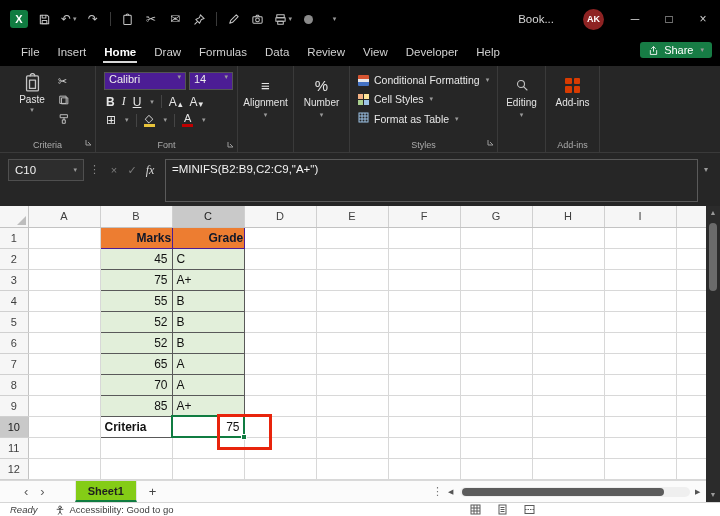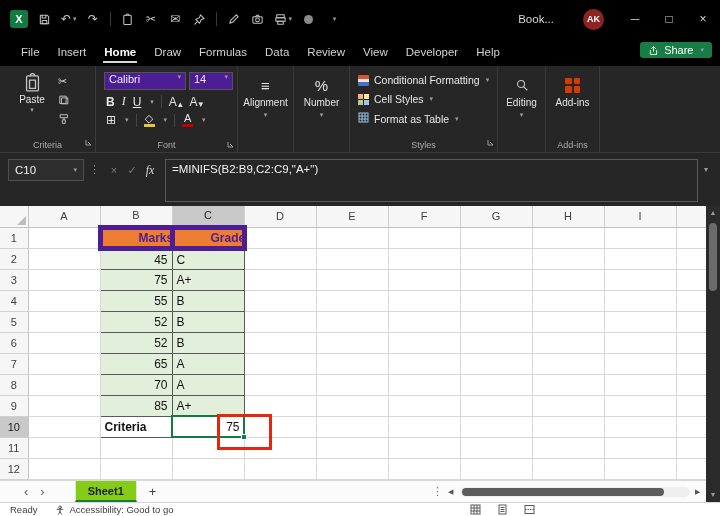--- a/index.html
+++ b/index.html
@@ -104,21 +104,21 @@
   .ch { background:#f6f6f6; border-right:1px solid #d0d0d0; border-bottom:1px solid #c3c3c3;
         font-size:11px; color:#3f3f3f; text-align:center; }
   .rh { background:#f6f6f6; border-right:1px solid #c3c3c3; border-bottom:1px solid #d0d0d0;
         font-size:11px; color:#3f3f3f; text-align:center; }
   .ch.sel, .rh.sel { background:#c9c9c9; color:#1c1c1c; }
   .corner { background:#f6f6f6; border-right:1px solid #c3c3c3; border-bottom:1px solid #c3c3c3; position:relative; }
   .tri { position:absolute; right:2px; bottom:2px; width:0; height:0;
          border-left:9px solid transparent; border-bottom:9px solid #bdbdbd; }
   .cl { background:#fff; border-right:1px solid #d8d8d8; border-bottom:1px solid #d8d8d8;
         font-size:12px; color:#111; padding:0 4px; text-align:left; }
-  .cl.orange { background:#ED7D31; font-weight:bold; border:5px solid #4c1d95; color:#4c1d95;padding-left:36px; }
+  .cl.orange { background:#ED7D31; font-weight:bold; border:1px solid #4c1d95; color:#0f172a;padding-left:36px; }
   .cl.num { background:#E2EFDA; text-align:right; border:1px solid #595959; }
   .cl.txt { background:#E2EFDA; border:1px solid #595959; }
   .cl.label { font-weight:bold; border:1px solid #595959; }
   .cl.result { text-align:right; border:1px solid #595959; }
   .sel-box { position:absolute; border:2px solid #107C41; pointer-events:none; }
   .fill-handle { position:absolute; right:-4px; bottom:-4px; width:6px; height:6px; background:#107C41; border:1px solid #fff; }
   .red-annot { position:absolute; left:217px; top:208px; width:55px; height:36px;
                border:3px solid #e8240c; pointer-events:none; }
 
   
@@ -137,21 +137,21 @@
           border-right:1px solid #e3e3e3; border-left:1px solid #e3e3e3; border-bottom:2px solid #107C41; }
   .add-sheet { color:#444; font-size:13px; padding:0 12px; }
   .hsb-dots { position:absolute; left:432px; color:#777; font-size:11px; }
   .hsb-arr { position:absolute; color:#555; font-size:7px; top:7px; }
   .hsb-track { position:absolute; left:460px; top:6px; width:230px; height:10px; background:#efefef; border-radius:5px; }
   .hsb-thumb { position:absolute; left:2px; top:1px; width:202px; height:8px; background:#5c5c5c; border-radius:4px; }
 
   
   .statusbar { position:absolute; left:0; top:502px; width:720px; height:14px; background:#fff;
                border-top:1px solid #d6d6d6; display:flex; align-items:center; font-size:9.5px; color:#3c3c3c; }
-  .sb-ready { padding-left:10px; }
+  .sb-ready { padding-left:10px;font-style:italic; }
   .sb-access { display:flex; align-items:center; gap:4px; margin-left:18px; }
   .sbsvg { width:10px; height:10px; fill:none; stroke:#3c3c3c; stroke-width:1; stroke-linecap:round; }
   .sb-views { position:absolute; left:470px; top:1px; display:flex; gap:16px; align-items:center; }
   .sb-views svg { width:11px; height:11px; fill:none; stroke:#5a5a5a; stroke-width:1; }
 </style>
 </head>
 <body>
 
 <div class="app">
 

